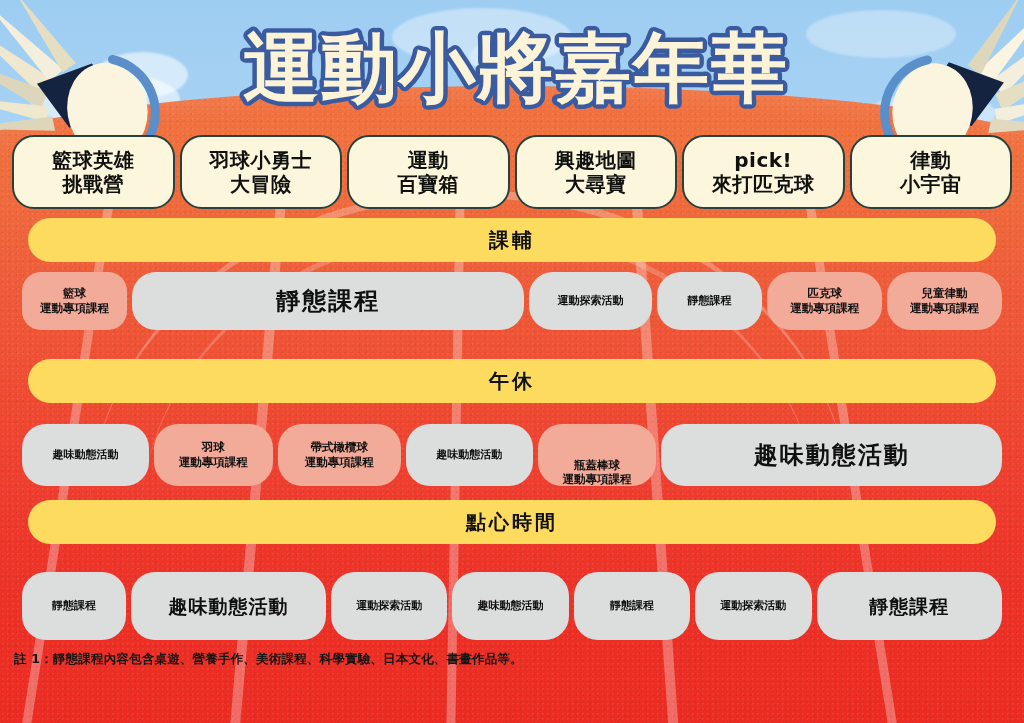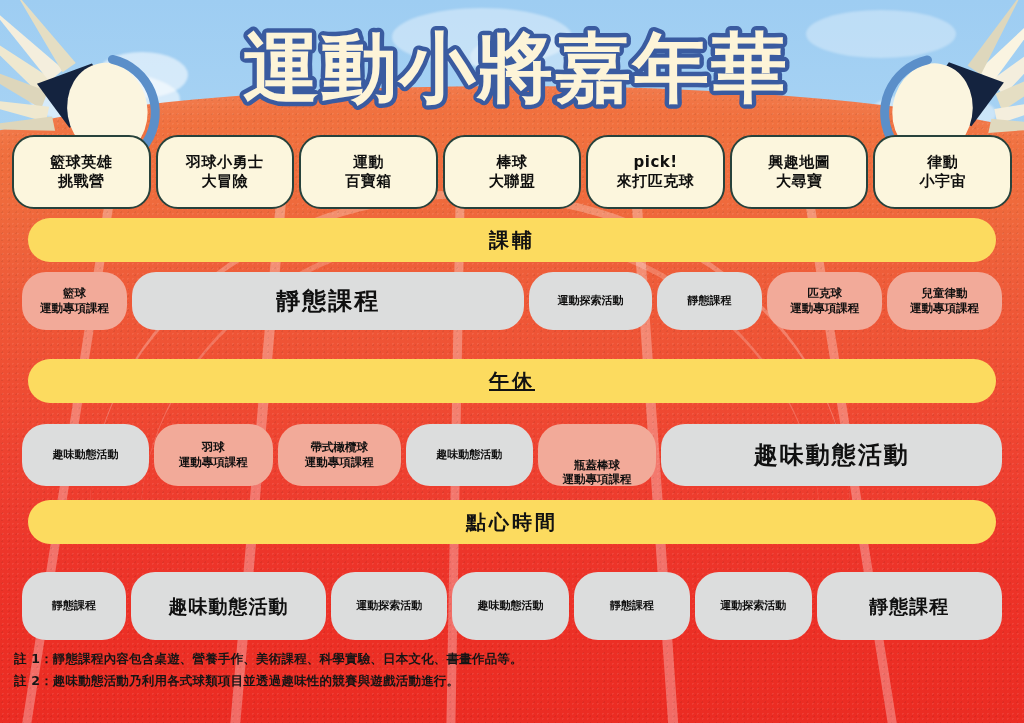--- a/index.html
+++ b/index.html
@@ -109,40 +109,40 @@
   .course-card {
     flex: 1 1 0;
     background: #fcf6dd;
     border: 2.5px solid #27423c;
     border-radius: 22px;
     display: flex; flex-direction: column;
     align-items: center; justify-content: center;
     gap: 3px;
     color: #10100f;
     font-weight: 700;
-    font-size: 15px;
+    font-size: 20px;
     letter-spacing: .5px;
     line-height: 1.05;
   }
   .course-card .ln { display: block; white-space: nowrap; }
 
   
   .band {
     position: absolute;
     left: 28px; width: 968px; height: 44px;
     background: #fcdb5f;
     border-radius: 22px;
     display: flex; align-items: center; justify-content: center;
     color: #121212;
     font-weight: 700;
     font-size: 20px;
     letter-spacing: 3px;
   }
   .band.b1 { top: 218px; }
-  .band.b2 { top: 359px; text-decoration: underline; }
+  .band.b2 { top: 359px; }
   .band.b3 { top: 500px; }
 
   
   .act-row {
     position: absolute;
     left: 22px; width: 980px;
     display: flex; align-items: stretch;
     gap: 5px;
   }
   .act-row.r1 { top: 272px; height: 58px; }
@@ -248,42 +248,38 @@
         </div>
         <div class="course-card">
           <span class="ln">羽球小勇士</span>
           <span class="ln">大冒險</span>
         </div>
         <div class="course-card">
           <span class="ln">運動</span>
           <span class="ln">百寶箱</span>
         </div>
         <div class="course-card">
-          <span class="ln">棒球</span>
-          <span class="ln">大聯盟</span>
+          <span class="ln">興趣地圖</span>
+          <span class="ln">大尋寶</span>
         </div>
         <div class="course-card">
           <span class="ln">pick!</span>
           <span class="ln">來打匹克球</span>
-        </div>
-        <div class="course-card">
-          <span class="ln">興趣地圖</span>
-          <span class="ln">大尋寶</span>
         </div>
         <div class="course-card">
           <span class="ln">律動</span>
           <span class="ln">小宇宙</span>
         </div>
       </div>
 
     <div class="band b1">
       <span>課輔</span>
     </div>
     <div class="act-row r1" id="row1">
-        <div class="pill pink xs" style="flex: 1 1 0px;">
+        <div class="pill pink xs" style="flex: 1 1 0px; border-radius: 19px;">
           <span class="ln">籃球</span>
           <span class="ln">運動專項課程</span>
         </div>
         <div class="pill big" style="flex: 3.95 1 0px;">
           <span class="ln">靜態課程</span>
         </div>
         <div class="pill sm" style="flex: 1.18 1 0px;">
           <span class="ln">運動探索活動</span>
         </div>
         <div class="pill sm" style="flex: 1 1 0px;">
@@ -348,17 +344,16 @@
         <div class="pill sm" style="flex: 1.13 1 0px;">
           <span class="ln">運動探索活動</span>
         </div>
         <div class="pill med" style="flex: 1.85 1 0px;">
           <span class="ln">靜態課程</span>
         </div>
       </div>
 
     <div class="notes" id="notes">
         <div>註 1：靜態課程內容包含桌遊、營養手作、美術課程、科學實驗、日本文化、書畫作品等。</div>
-        <div>註 2：趣味動態活動乃利用各式球類項目並透過趣味性的競賽與遊戲活動進行。</div>
       </div>
 
   </div>
 </div>
 
 </body></html>

